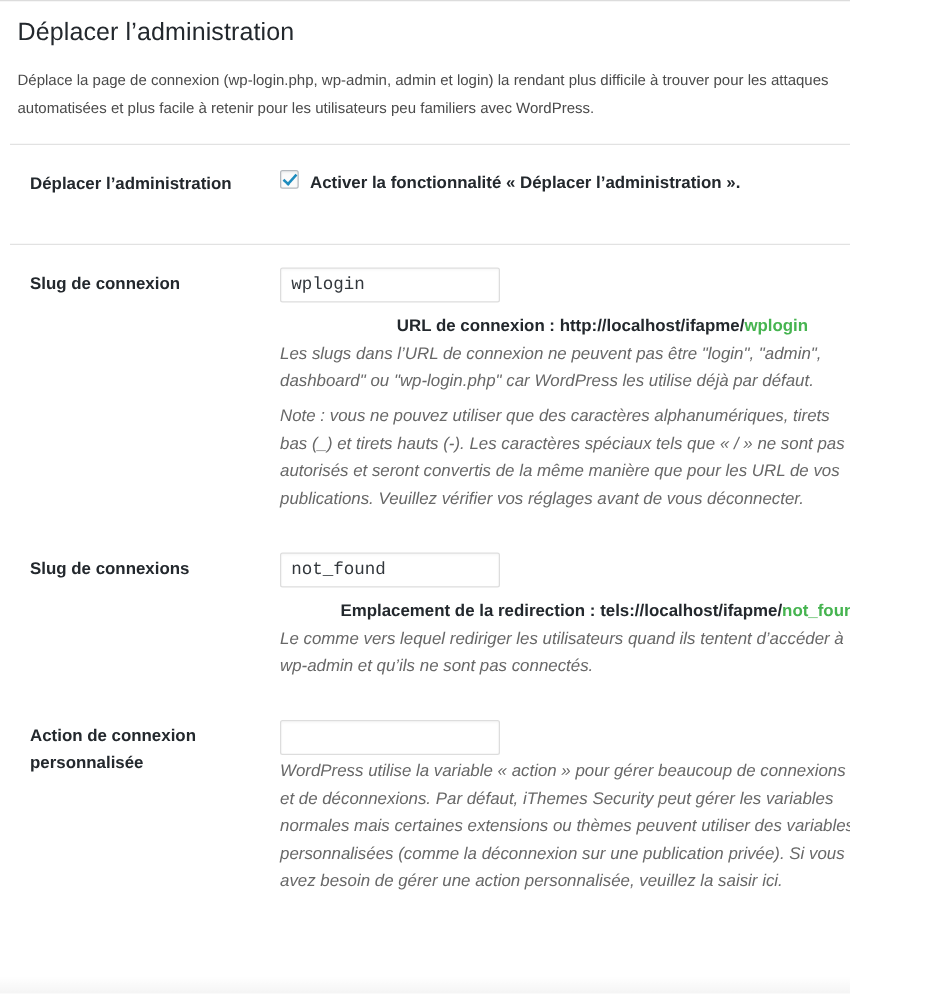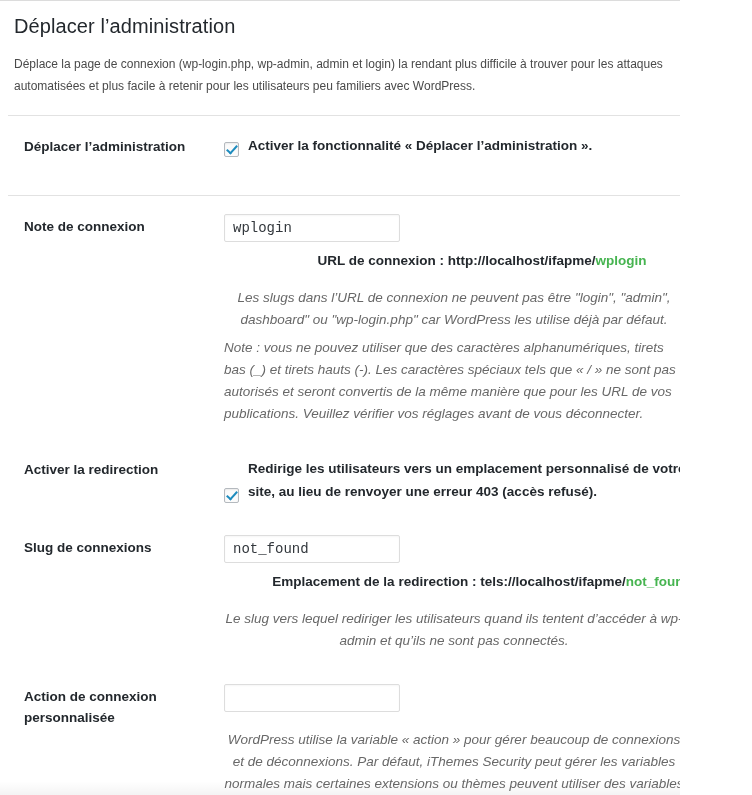--- a/index.html
+++ b/index.html
@@ -82,21 +82,21 @@
     vertical-align: top;
     box-sizing: border-box;
   }
   table.form-table td {
     padding: 18px 12px 14px 2px;
     vertical-align: top;
   }
   
   .cb-wrap {
     display: flex;
-    align-items: flex-end;
+    align-items: flex-start;
     gap: 9px;
   }
   .checkbox {
     width: 15px;
     height: 15px;
     min-width: 15px;
     border: 1px solid #b4b9be;
     background: #fbfbfb;
     border-radius: 2px;
     position: relative;
@@ -148,21 +148,21 @@
   }
   .url-slug { color: #46b450; }
   p.desc {
     font-size: 13.5px;
     font-style: italic;
     color: #686868;
     line-height: 22px;
     margin: 6px 0 0 0;
     max-width: 460px;
   }
-  p.desc.first { margin-top: 17px; text-align: center; }
+  p.desc.first { margin-top: 2px; }
 </style>
 </head>
 <body>
 
 <div id="screen">
 
   <div class="top-rule"></div>
 
   <div class="panel">
 
@@ -188,45 +188,36 @@
 
       </tbody>
     </table>
 
     <div class="hr"></div>
 
     <table class="form-table">
       <tbody>
 
         <tr class="row">
-          <th>Note de connexion</th>
+          <th>Slug de connexion</th>
           <td>
             <input class="txt" type="text" value="wplogin" style="">
             <div class="url-line"><span>URL de connexion : http://localhost/ifapme/</span><span class="url-slug">wplogin</span></div>
             <p class="desc first">Les slugs dans l’URL de connexion ne peuvent pas être "login", "admin", dashboard" ou "wp-login.php" car WordPress les utilise déjà par défaut.</p>
             <p class="desc">Note : vous ne pouvez utiliser que des caractères alphanumériques, tirets bas (_) et tirets hauts (-). Les caractères spéciaux tels que « / » ne sont pas autorisés et seront convertis de la même manière que pour les URL de vos publications. Veuillez vérifier vos réglages avant de vous déconnecter.</p>
           </td>
         </tr>
 
-        <tr class="row">
-          <th>Activer la redirection</th>
-          <td>
-            <label class="cb-wrap">
-              <span class="checkbox checked"></span>
-              <span class="cb-label">Redirige les utilisateurs vers un emplacement personnalisé de votre site, au lieu de renvoyer une erreur 403 (accès refusé).</span>
-            </label>
-          </td>
-        </tr>
 
         <tr class="row">
           <th>Slug de connexions</th>
           <td>
             <input class="txt" type="text" value="not_found" style="">
             <div class="url-line"><span>Emplacement de la redirection : tels://localhost/ifapme/</span><span class="url-slug">not_found</span></div>
-            <p class="desc first">Le slug vers lequel rediriger les utilisateurs quand ils tentent d’accéder à wp-admin et qu’ils ne sont pas connectés.</p>
+            <p class="desc first">Le comme vers lequel rediriger les utilisateurs quand ils tentent d’accéder à wp-admin et qu’ils ne sont pas connectés.</p>
           </td>
         </tr>
 
         <tr class="row">
           <th>Action de connexion personnalisée</th>
           <td>
             <input class="txt" type="text" value="" style="">
             <p class="desc first">WordPress utilise la variable « action » pour gérer beaucoup de connexions et de déconnexions. Par défaut, iThemes Security peut gérer les variables normales mais certaines extensions ou thèmes peuvent utiliser des variables personnalisées (comme la déconnexion sur une publication privée). Si vous avez besoin de gérer une action personnalisée, veuillez la saisir ici.</p>
           </td>
         </tr>

